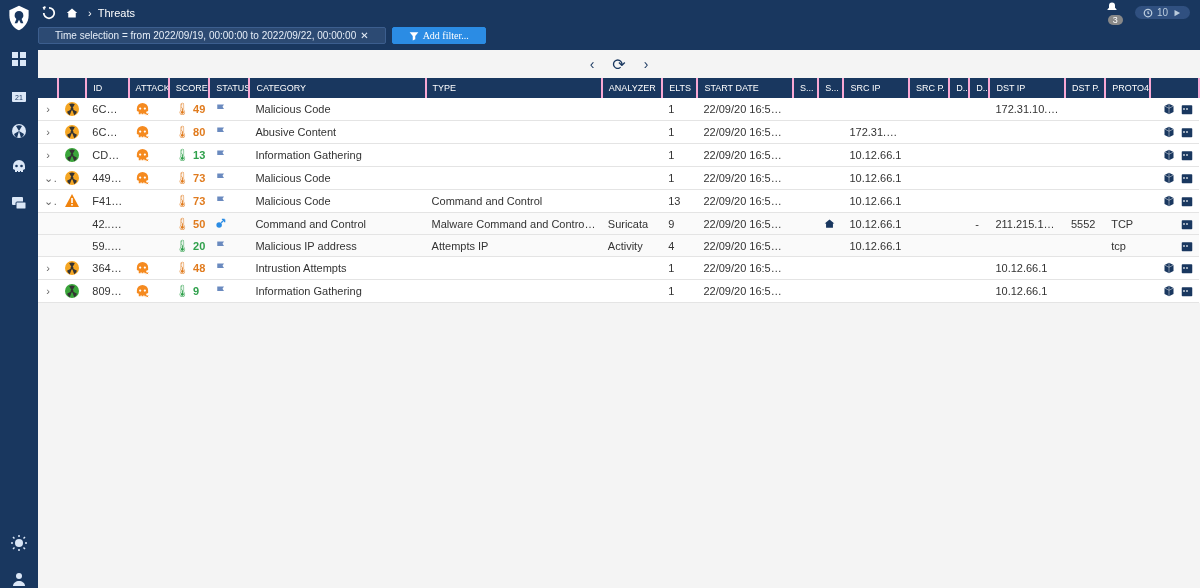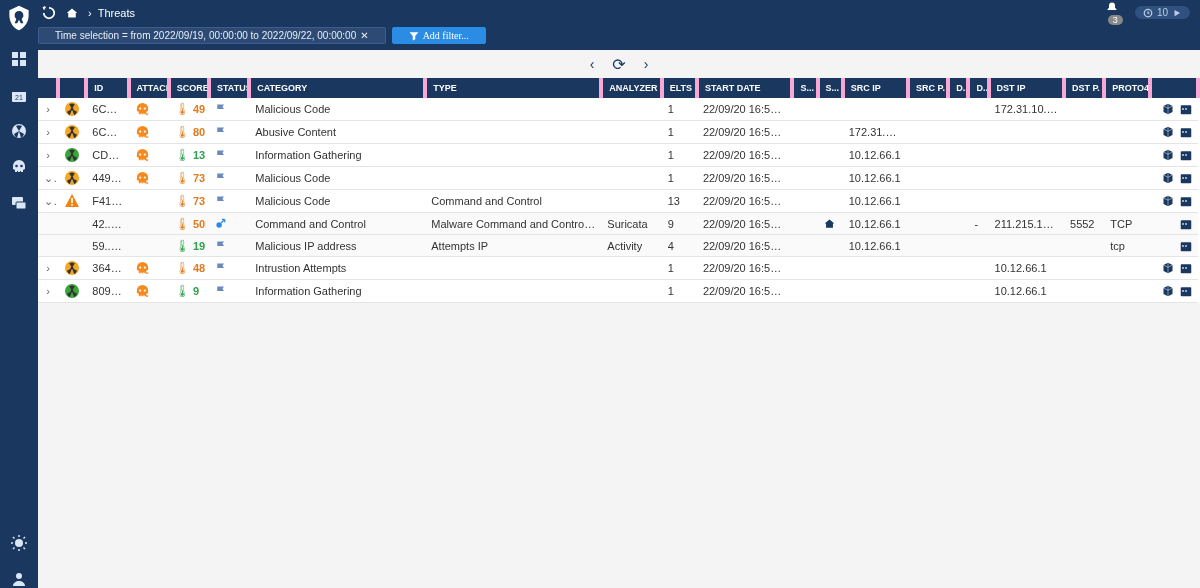--- a/index.html
+++ b/index.html
@@ -16,21 +16,21 @@
 .chip.add { background:#2b8ce4; border-color:#2b8ce4; color:#fff; cursor:pointer;font-family:Liberation Serif, serif; }
 .leftbar { position:absolute; left:0; top:0; bottom:0; width:38px; background:#19375f; display:flex; flex-direction:column; align-items:center; padding-top:4px; gap:18px; color:#dbe7f7; z-index:5;}
 .leftbar .logo{width:28px;height:28px;}
 .leftbar .spacer{flex:1;}
 .leftbar .ic{width:18px;height:18px;display:flex;align-items:center;justify-content:center;cursor:pointer;}
 .main { position:absolute; left:38px; right:0; top:50px; bottom:0; background:#f4f4f4; display:flex; flex-direction:column;}
 .pager { height:28px; display:flex; align-items:center; justify-content:center; gap:18px; color:#274; font-size:14px;}
 .pager span{color:#19375f;cursor:pointer;}
 .pager .reload{font-size:16px;}
 table { width:100%; border-collapse:collapse; table-layout:fixed; background:#fff;}
-thead th { background:#19375f; color:#fff; font-size:9px; font-weight:bold; text-align:left; padding:5px 6px; border-right:4px solid #f9a8d4; text-transform:uppercase; white-space:nowrap; overflow:hidden;}
+thead th { background:#19375f; color:#fff; font-size:9px; font-weight:normal; text-align:left; padding:5px 6px; border-right:2px solid #f9a8d4; text-transform:uppercase; white-space:nowrap; overflow:hidden;}
 tbody td { border-bottom:1px solid #e4e4e4; padding:3px 6px; font-size:11px; white-space:nowrap; overflow:hidden; text-overflow:ellipsis; height:22px;}
 .exp { width:20px; text-align:center; cursor:pointer; color:#666; }
 .canvas-cell{width:28px;text-align:center;}
 .score{display:flex;align-items:center;gap:3px;}
 .score .therm{font-size:12px;}
 .score.orange{color:#e07b1e;}
 .score.green{color:#2fa04b;}
 .actions{display:flex;gap:6px;justify-content:flex-end;color:#19375f;}
 .child td{background:#fafafa;}
 svg{display:block;}
@@ -537,21 +537,21 @@
                   <rect x="1" y="3" width="14" height="3" fill="#2fa04b"></rect>
                   <rect x="3" y="8" width="2" height="2" fill="#fff"></rect>
                   <rect x="7" y="8" width="2" height="2" fill="#fff"></rect>
                   <rect x="11" y="8" width="2" height="2" fill="#fff"></rect>
                 </svg></span></td>
     <td>59...events gr</td>
     <td class="canvas-cell"></td>
     <td>
               <span class="score green">
                 <span class="therm">🌡</span>
-                <b>19</b>
+                <b>20</b>
               </span>
             </td>
     <td class="canvas-cell"><span><svg width="12" height="12" viewBox="0 0 16 16" fill="#6a8abf">
                   <path d="M3 1v14M3 2h9l-2 3 2 3H3"></path>
                 </svg></span></td>
     <td>Malicious IP address</td>
     <td>Attempts IP</td>
     <td>Activity</td>
     <td>4</td>
     <td>22/09/20 16:58:10</td>

